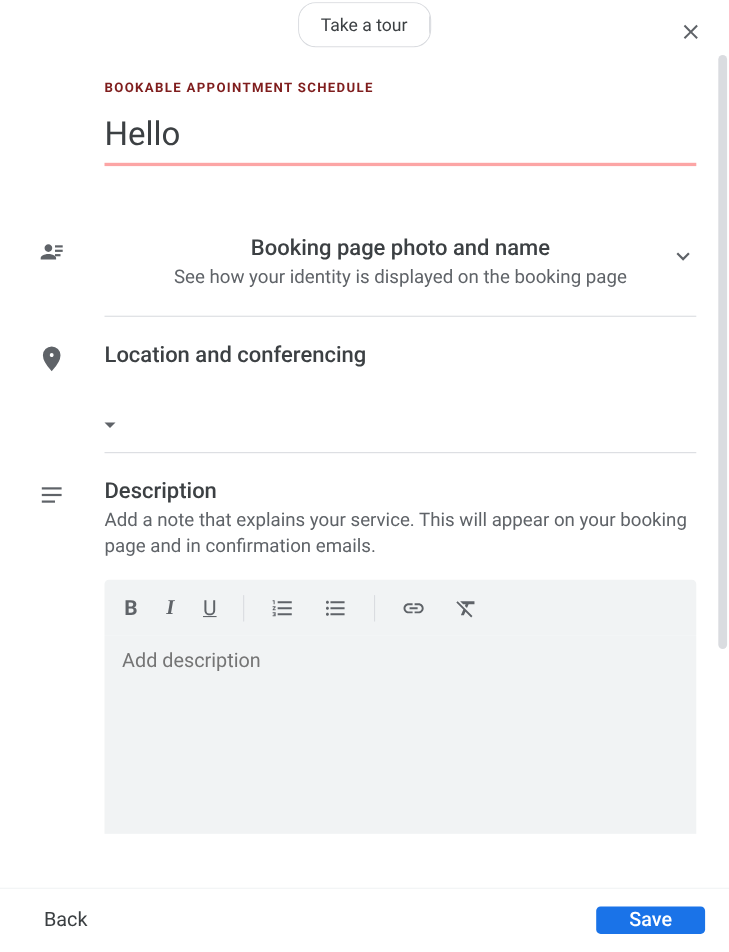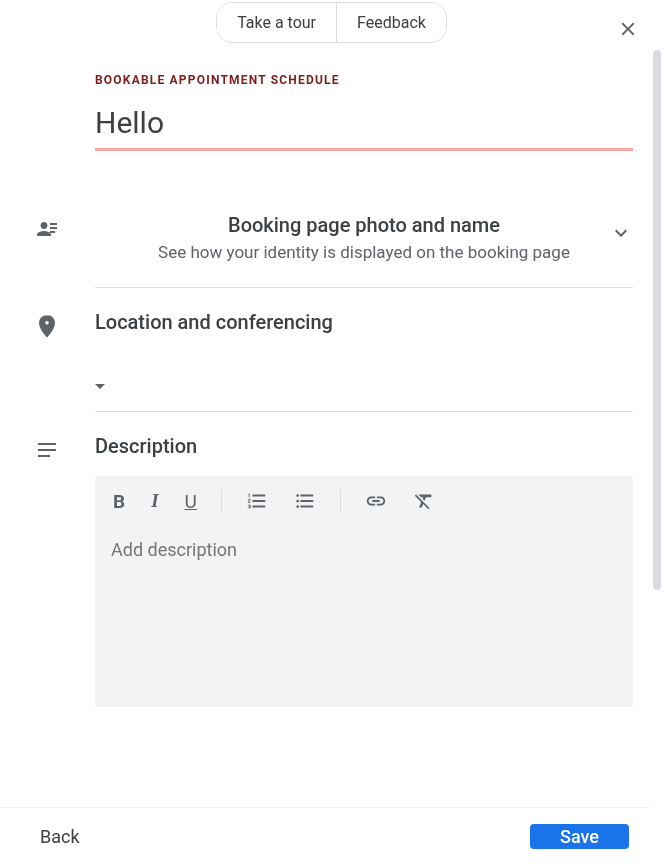--- a/index.html
+++ b/index.html
@@ -149,21 +149,21 @@
       outline: none;
       font-size: 18px;
       font-family: inherit;
       resize: none;
       color: #3c4043;
     }
     .footer {
       position: absolute;
       bottom: 0;
       left: 0;
-      right: 12px;
+      right: 0;
       display: flex;
       justify-content: space-between;
       align-items: center;
       padding: 16px 22px 16px 40px;
       background: #fff;
       border-top: 1px solid #f1f3f4;
     }
     .back-btn {
       background: none;
       border: none;
@@ -195,21 +195,20 @@
     .bold-glyph { font-weight: 700; font-size: 19px; }
     .italic-glyph { font-style: italic; font-weight: 600; font-size: 19px; font-family: Georgia, serif; }
     .underline-glyph { text-decoration: underline; font-size: 19px; }
   </style>
 </head>
 <body>
 
 <div class="header-buttons">
   <div class="btn-group">
     <button>Take a tour</button>
-    <button>Feedback</button>
   </div>
 </div>
 
 <div class="close-icon">
   <svg width="22" height="22" viewBox="0 0 24 24">
       <path fill="currentColor" d="M19 6.41 17.59 5 12 10.59 6.41 5 5 6.41 10.59 12 5 17.59 6.41 19 12 13.41 17.59 19 19 17.59 13.41 12z"></path>
     </svg>
 </div>
 
 <div class="scrollbar"></div>
@@ -253,20 +252,21 @@
   
   <div class="section">
     <div class="section-icon">
       <svg width="24" height="24" viewBox="0 0 24 24">
           <rect fill="currentColor" x="3" y="5" width="18" height="2"></rect>
           <rect fill="currentColor" x="3" y="11" width="18" height="2"></rect>
           <rect fill="currentColor" x="3" y="17" width="12" height="2"></rect>
         </svg>
     </div>
     <div class="section-title">Description</div>
+    <div class="section-subtitle">Add a note that explains your service. This will appear on your booking page and in confirmation emails.</div>
 
     <div class="editor-toolbar">
       <button class="toolbar-btn">
           <span class="bold-glyph">B</span>
         </button>
       <button class="toolbar-btn">
           <span class="italic-glyph">I</span>
         </button>
       <button class="toolbar-btn">
           <span class="underline-glyph">U</span>

